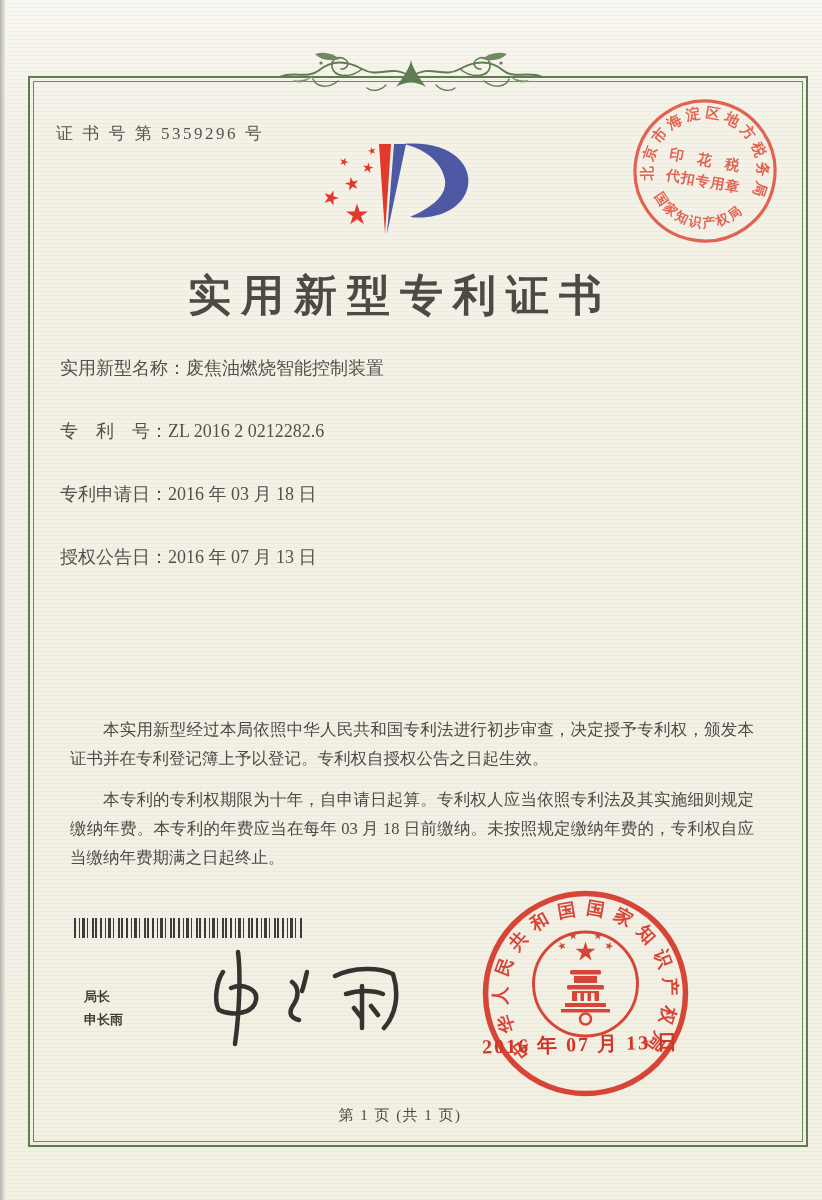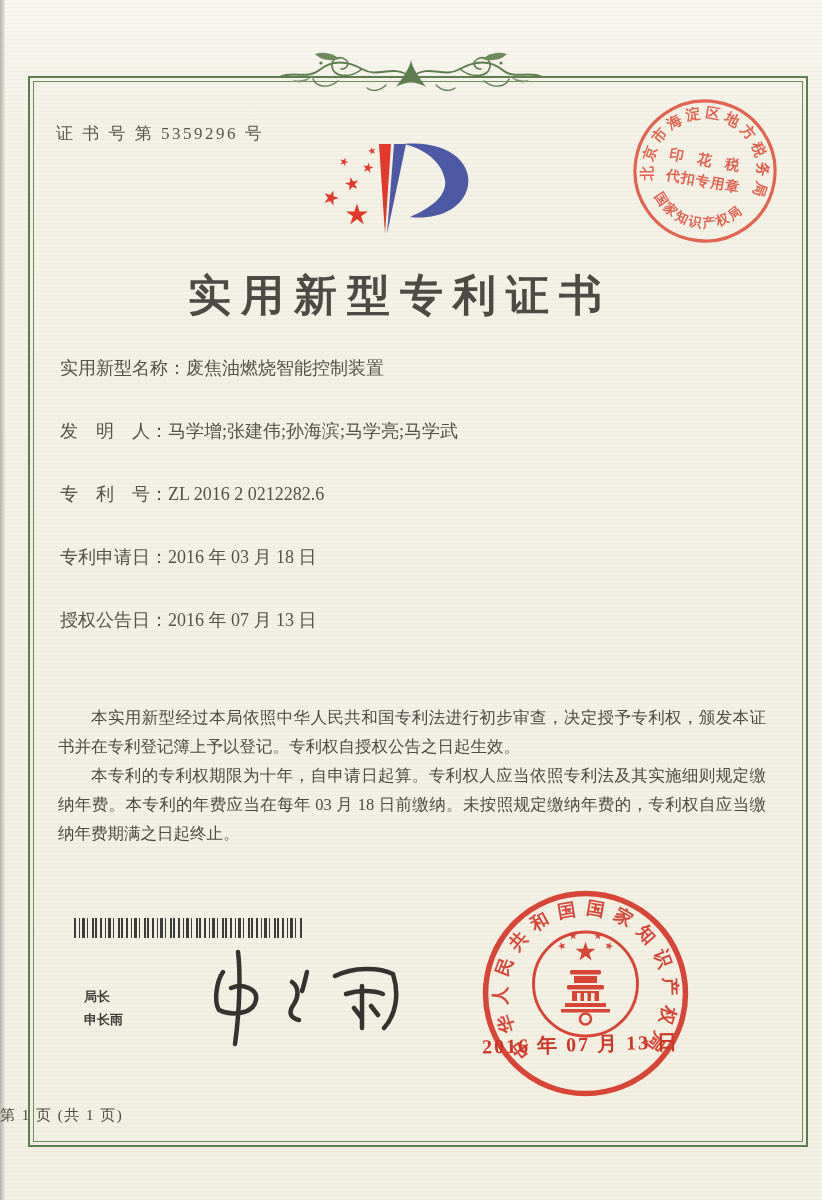--- a/index.html
+++ b/index.html
@@ -20,37 +20,37 @@
   .cert-no{position:absolute;left:56px;top:122px;font-size:17px;letter-spacing:2.5px;color:#56544d;}
   .tax-stamp{position:absolute;left:630px;top:96px;transform:rotate(10deg);opacity:.88;}
   .logo{position:absolute;left:300px;top:138px;}
   .title{position:absolute;left:0;top:243px;width:800px;text-align:center;
     font-size:43px;font-weight:600;letter-spacing:10px;color:#4b4a45;margin-top:24px;}
   .fields{position:absolute;left:60px;top:356px;width:700px;font-size:18px;color:#53514a;}
   .field-row{margin-bottom:39px;white-space:nowrap;}
   .field-row:nth-child(6){margin-top:17px;}
   .paras{position:absolute;left:58px;top:704px;width:708px;font-size:16.5px;
     line-height:1.75;text-align:justify;color:#4c4a44;}
-  .paras p{margin:0;text-indent:2em;}
+  .paras p{margin:12px;text-indent:2em;}
   .barcode{position:absolute;left:74px;top:918px;width:228px;height:20px;opacity:.85;
     background:repeating-linear-gradient(90deg,
       #1d1d1d 0 2px, transparent 2px 5px,
       #1d1d1d 5px 6px, transparent 6px 8px,
       #1d1d1d 8px 11px, transparent 11px 13px,
       #1d1d1d 13px 14px, transparent 14px 18px,
       #1d1d1d 18px 20px, transparent 20px 21px,
       #1d1d1d 21px 23px, transparent 23px 26px);}
   .director{position:absolute;left:84px;top:986px;
     font-family:Liberation Serif, serif;font-weight:700;
     font-size:13px;line-height:1.75;color:#3d3c37;}
   .signature{position:absolute;left:195px;top:942px;}
   .big-seal{position:absolute;left:478px;top:886px;opacity:.93;}
   .seal-date{position:absolute;left:482px;top:1031px;font-size:20px;font-weight:700;
     color:#ce3628;letter-spacing:2px;transform:rotate(-1.5deg);}
-  .footer{position:absolute;left:0;top:1106px;width:800px;text-align:left;
+  .footer{position:absolute;left:0;top:1106px;width:800px;text-align:center;
     font-size:15px;letter-spacing:1.5px;color:#4c4a44;}
   .seal-text{font-family:"Liberation Serif","DejaVu Serif",serif;font-weight:700;}
 </style>
 </head>
 <body>
 
 <div class="page">
 
   <div class="scan-edge"></div>
 
@@ -106,23 +106,20 @@
     <path d="M103,6 C150,2 172,26 168,48 C163,72 136,82 110,79 C133,69 147,57 145,42 C142,24 124,10 103,6 Z" fill="#4d59a5"></path>
     <polygon points="79,6 91,6 85,96" fill="#e2392c"></polygon>
     <polygon points="94,6 106,6 87,96" fill="#4d59a5"></polygon>
   </svg>
 
   <div class="title">实用新型专利证书</div>
 
   <div class="fields">
     <div class="field-row">
       <span>实用新型名称：</span><span>废焦油燃烧智能控制装置</span>
-    </div>
-    <div class="field-row">
-      <span>发　明　人：</span><span>马学增;张建伟;孙海滨;马学亮;马学武</span>
     </div>
     <div class="field-row">
       <span>专　利　号：</span><span>ZL 2016 2 0212282.6</span>
     </div>
     <div class="field-row">
       <span>专利申请日：</span><span>2016 年 03 月 18 日</span>
     </div>
     <div class="field-row">
       <span>授权公告日：</span><span>2016 年 07 月 13 日</span>
     </div>

